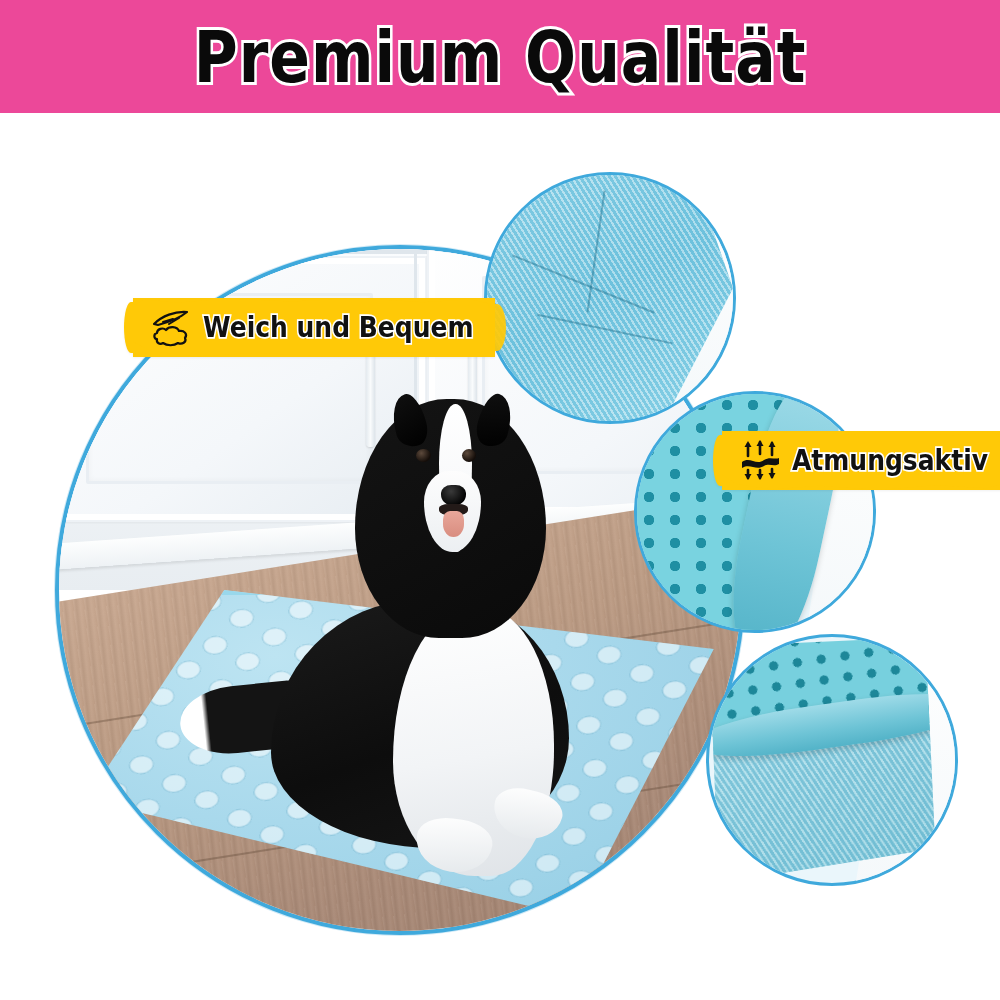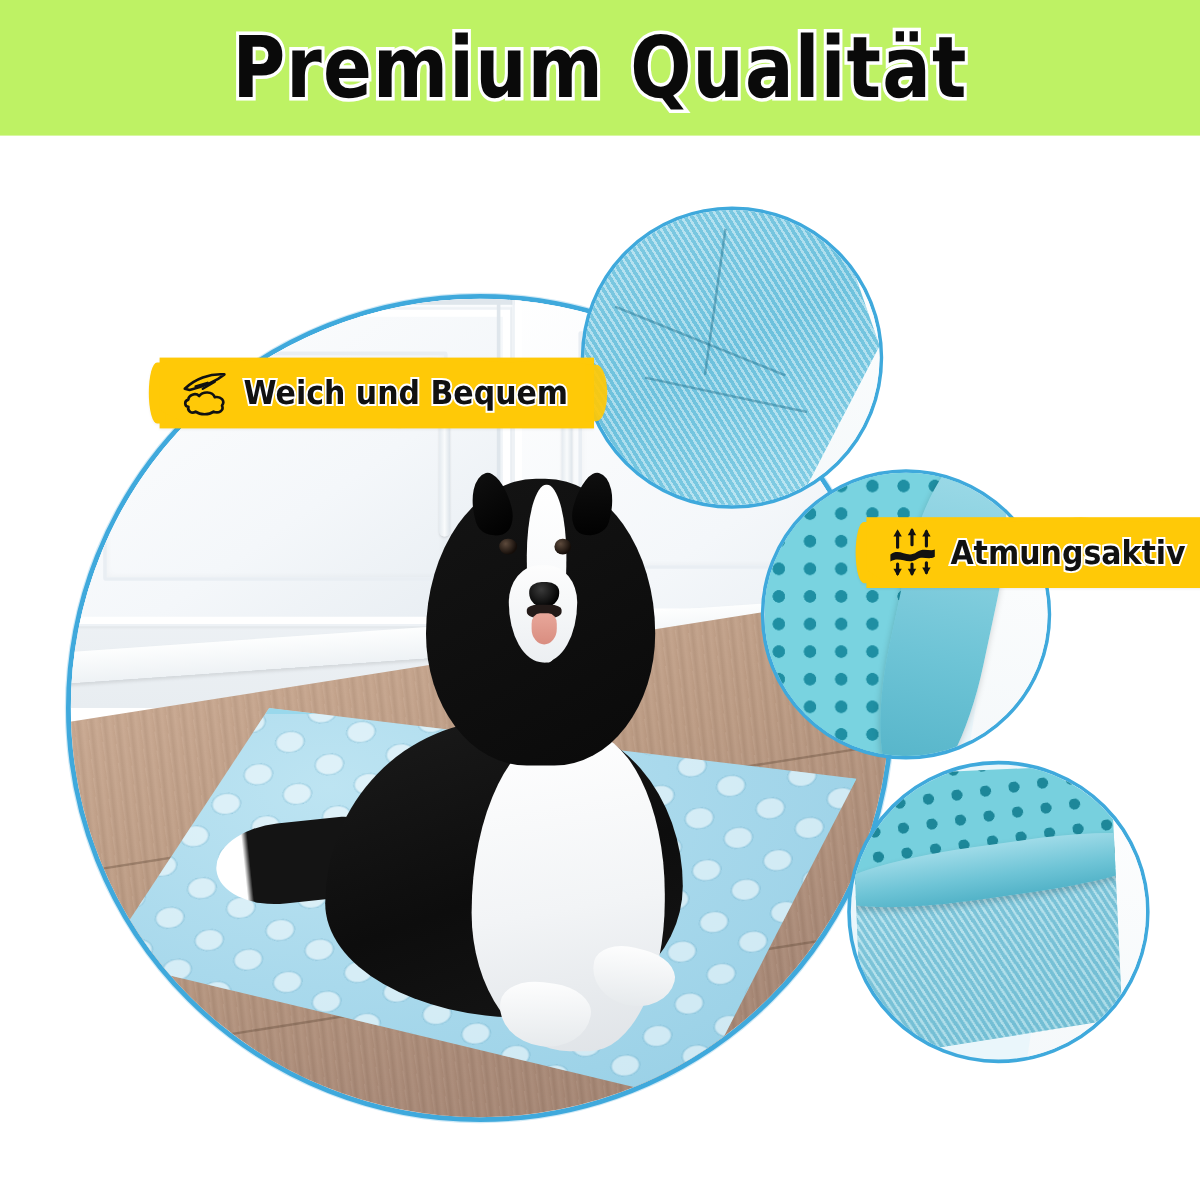--- a/index.html
+++ b/index.html
@@ -6,21 +6,21 @@
   html,body { width:1000px; height:1000px; overflow:hidden; }
   body {
     background:#ffffff;
     font-family:"DejaVu Sans", sans-serif;
     position:relative;
   }
 
   
   .header-band{
     position:absolute; left:0; top:0; width:1000px; height:113px;
-    background:#bef264;
+    background:#ec4899;
     display:flex; align-items:center; justify-content:center;
   }
   .header-title{
     font-family:"DejaVu Sans", sans-serif;
     font-weight:bold;
     font-size:60px;
     letter-spacing:1px;
     color:#0a0a0a;
     -webkit-text-stroke:5px #ffffff;
     paint-order:stroke fill;

